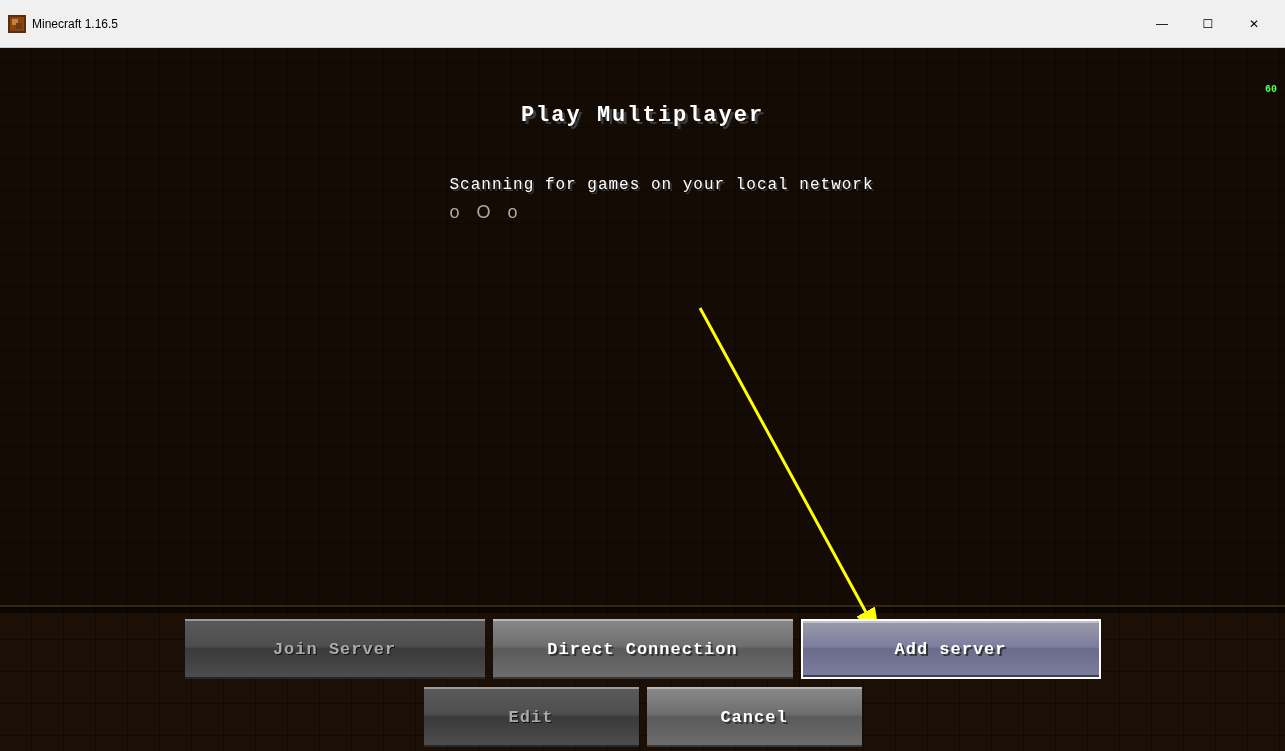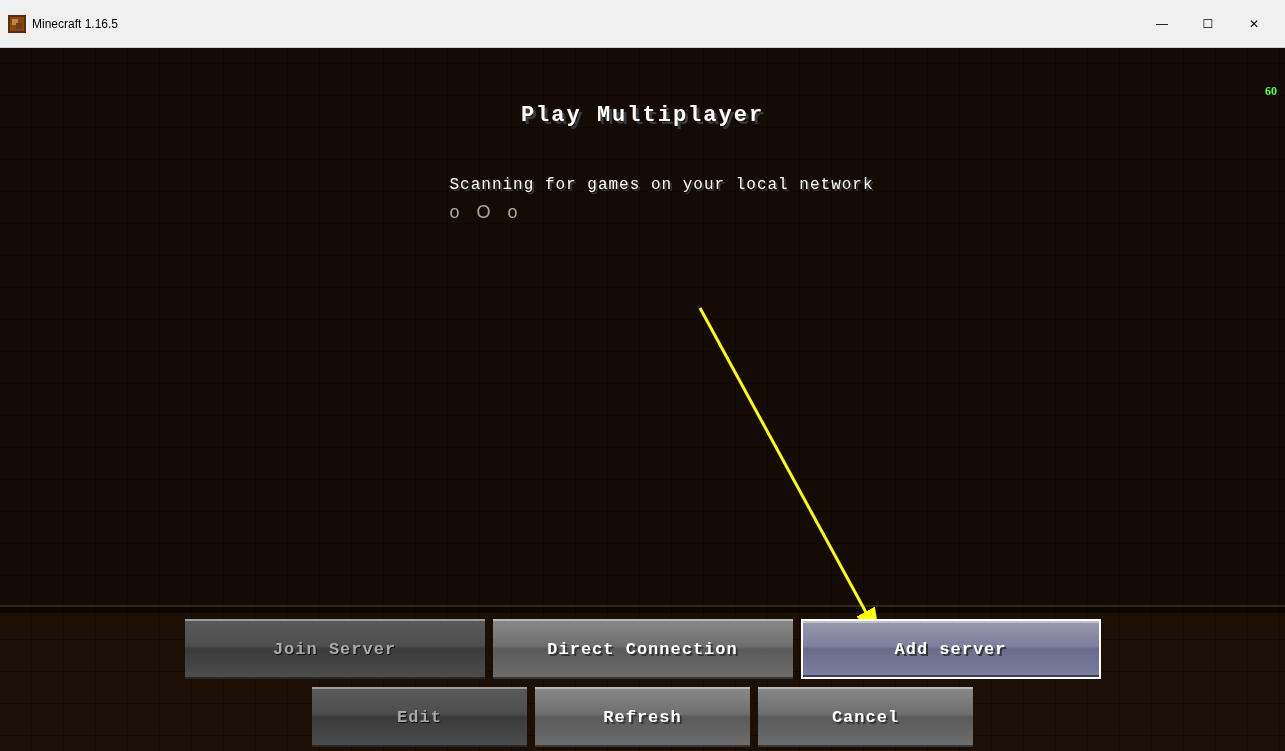--- a/index.html
+++ b/index.html
@@ -80,22 +80,22 @@
       align-items: center;
       justify-content: center;
     }
 
     
     #fps-counter {
       position: absolute;
       top: 36px;
       right: 8px;
       color: #55ff55;
-      font-size: 12px;
-      font-family: Liberation Serif, serif;
+      font-size: 10px;
+      font-family: Liberation Mono, monospace;
       font-weight: bold;
       z-index: 10;
     }
 
     
     #game-area {
       width: 100%;
       height: 719px;
       background-color: #1a0f00;
       position: relative;
@@ -313,18 +313,17 @@
   </svg>
 
   <div id="button-area">
     <div id="button-row-1">
       <button id="join-server-btn" class="mc-button mc-button-disabled">Join Server</button>
       <button id="direct-connection-btn" class="mc-button">Direct Connection</button>
       <button id="add-server-btn" class="mc-button mc-button-highlighted">Add server</button>
     </div>
     <div id="button-row-2">
       <button id="edit-btn" class="mc-button mc-button-disabled">Edit</button>
-      <button id="refresh-btn" class="mc-button">Refresh</button>
       <button id="cancel-btn" class="mc-button">Cancel</button>
     </div>
   </div>
 
 </div>
 
 </body></html>

